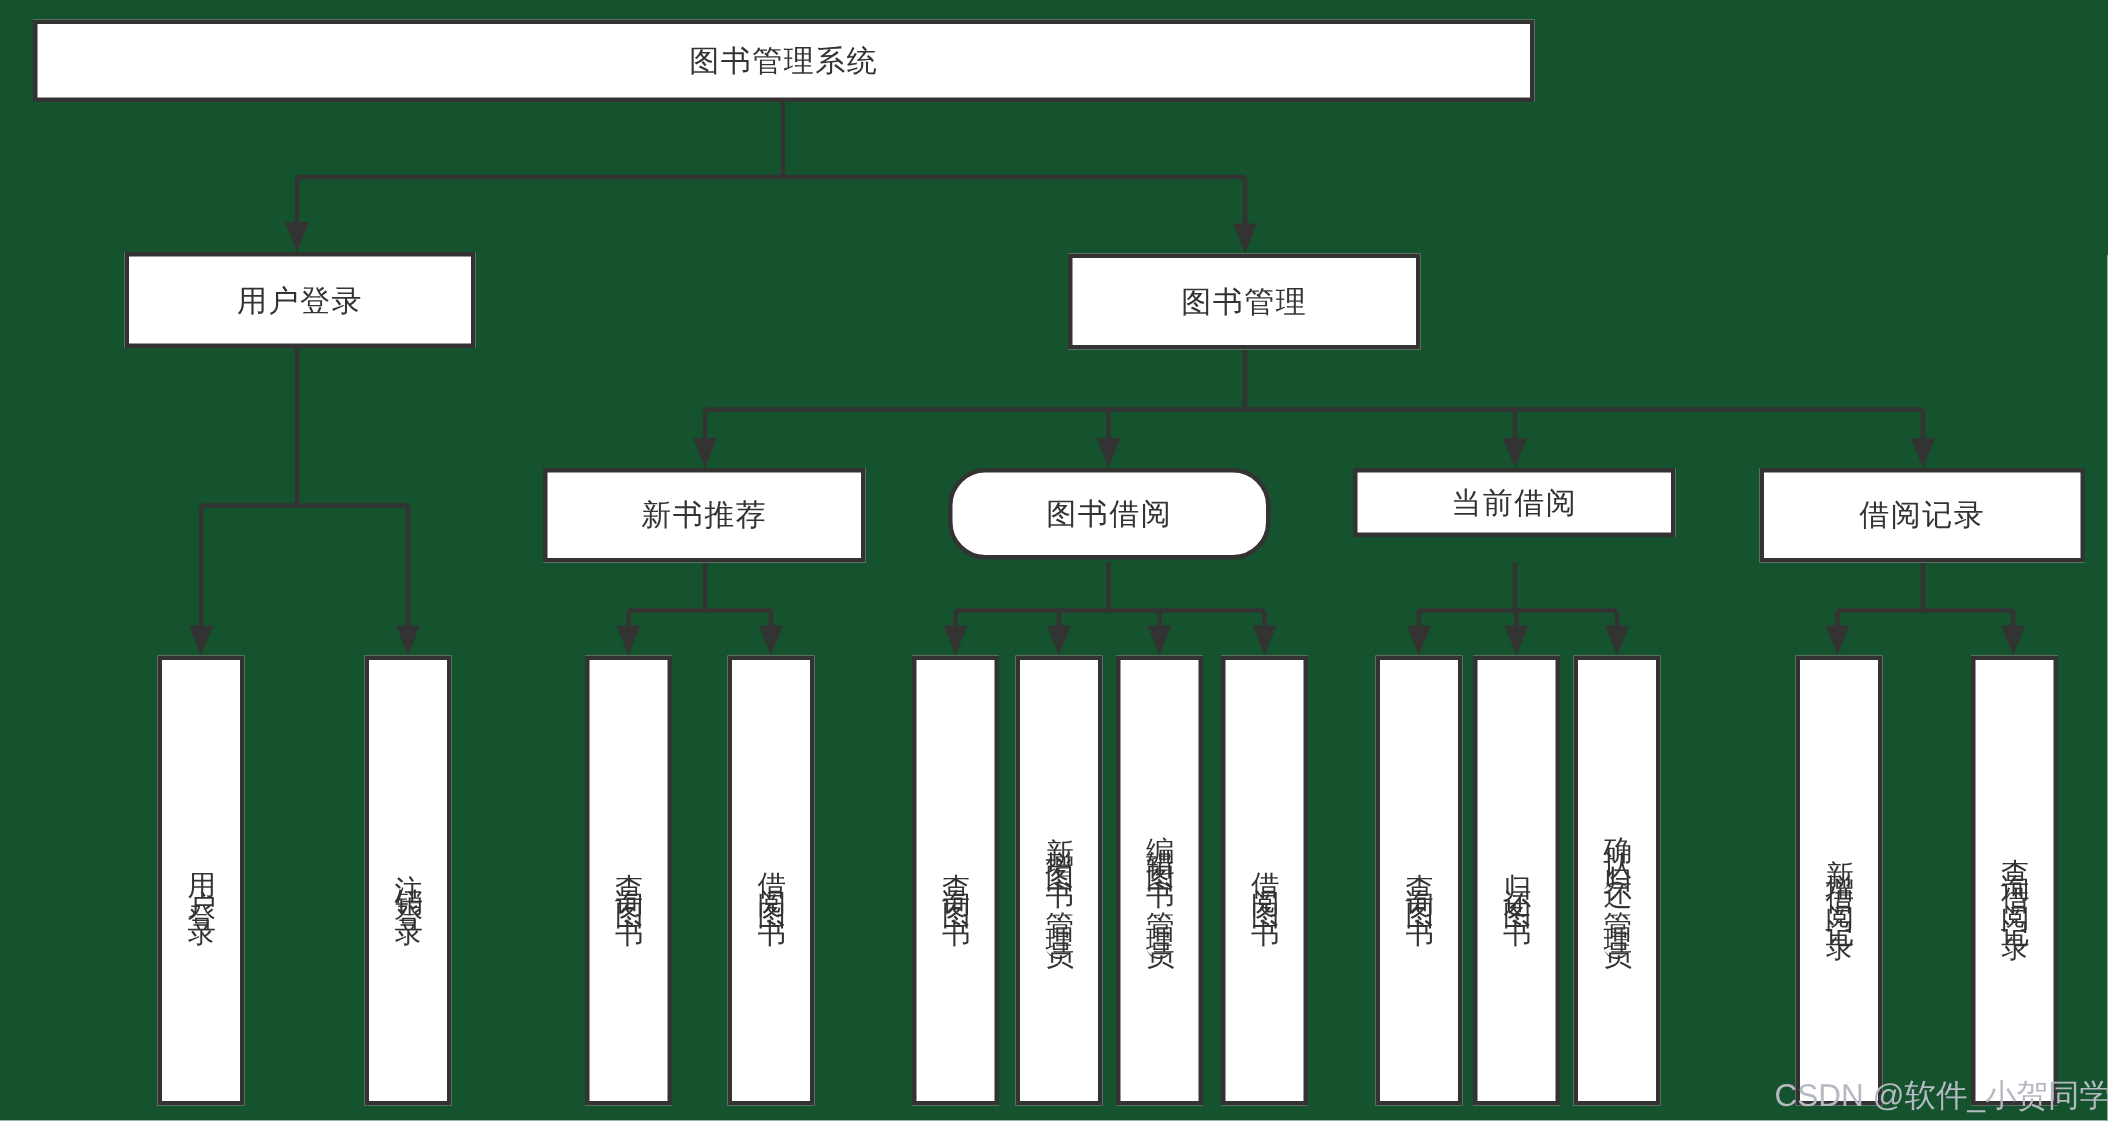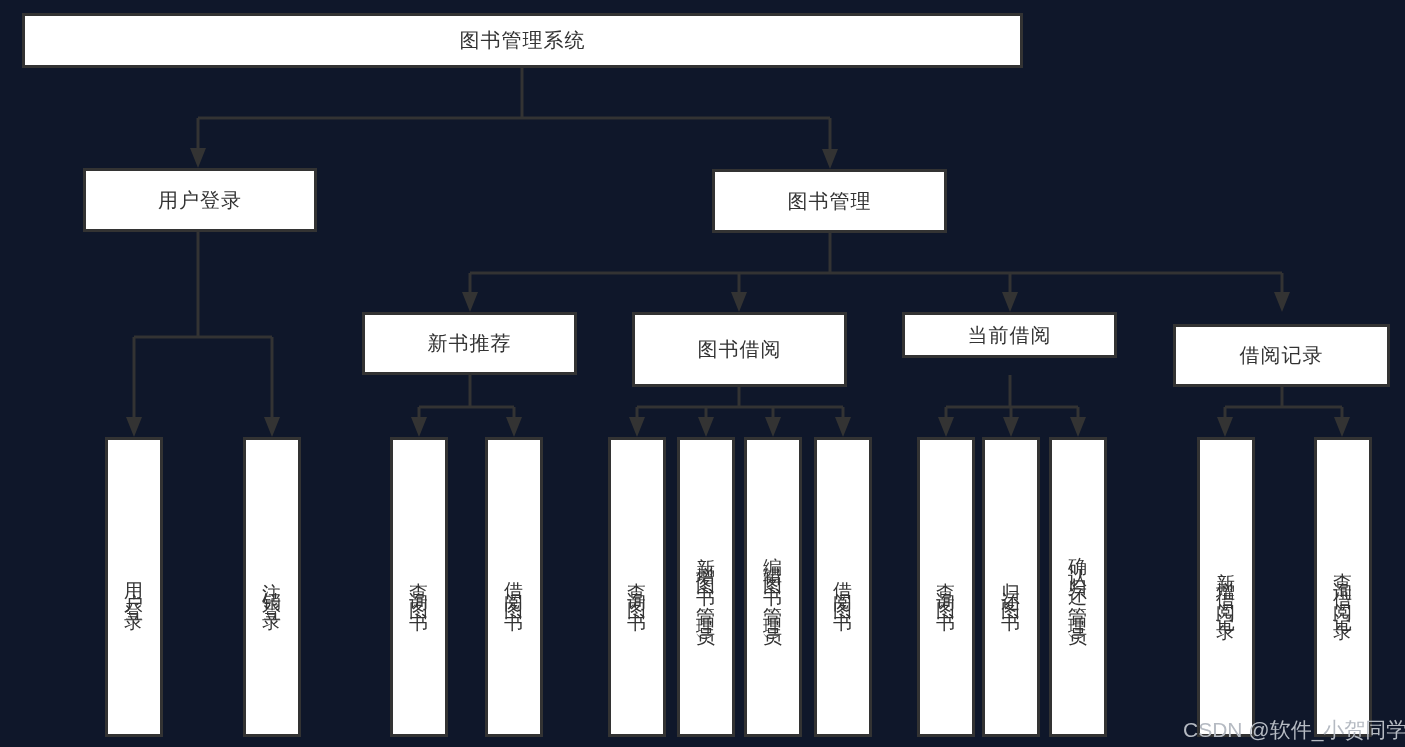--- a/index.html
+++ b/index.html
@@ -3,21 +3,21 @@
 <meta charset="utf-8">
 <style>
   html, body {
     margin: 0; padding: 0;
     background: #ffffff;
     font-family: "Liberation Sans", sans-serif;
   }
   #canvas {
     position: relative;
     width: 1405px; height: 747px;
-    background: #0f172a;
+    background: #14532d;
     overflow: hidden;
   }
   #connectors {
     position: absolute; left: 0; top: 0;
     width: 1405px; height: 747px;
   }
   .node {
     position: absolute;
     box-sizing: border-box;
     background: #ffffff;
@@ -45,23 +45,23 @@
     writing-mode: vertical-rl;
     text-orientation: mixed;
     letter-spacing: 10px;
     max-height: 288px;
   }
   
   #node-root      { left: 22px;   top: 13px;  width: 1001px; height: 55px; }
   #node-login     { left: 83px;   top: 168px; width: 234px;  height: 64px; }
   #node-mgmt      { left: 712px;  top: 169px; width: 235px;  height: 64px; }
   #node-newbook   { left: 362px;  top: 312px; width: 215px;  height: 63px; }
-  #node-borrow    { left: 632px;  top: 312px; width: 215px;  height: 75px; }
+  #node-borrow    { left: 632px;  top: 312px; width: 215px;  height: 61px; border-radius: 25px; }
   #node-current   { left: 902px;  top: 312px; width: 215px;  height: 46px; }
-  #node-records   { left: 1173px; top: 324px; width: 217px;  height: 63px; }
+  #node-records   { left: 1173px; top: 312px; width: 217px;  height: 63px; }
   
   #leaf-login-login    { left: 105px; }
   #leaf-login-logout   { left: 243px; }
   #leaf-newbook-query  { left: 390px; }
   #leaf-newbook-borrow { left: 485px; }
   #leaf-borrow-query   { left: 608px; }
   #leaf-borrow-add     { left: 677px; }
   #leaf-borrow-edit    { left: 744px; }
   #leaf-borrow-borrow  { left: 814px; }
   #leaf-current-query  { left: 917px; }

